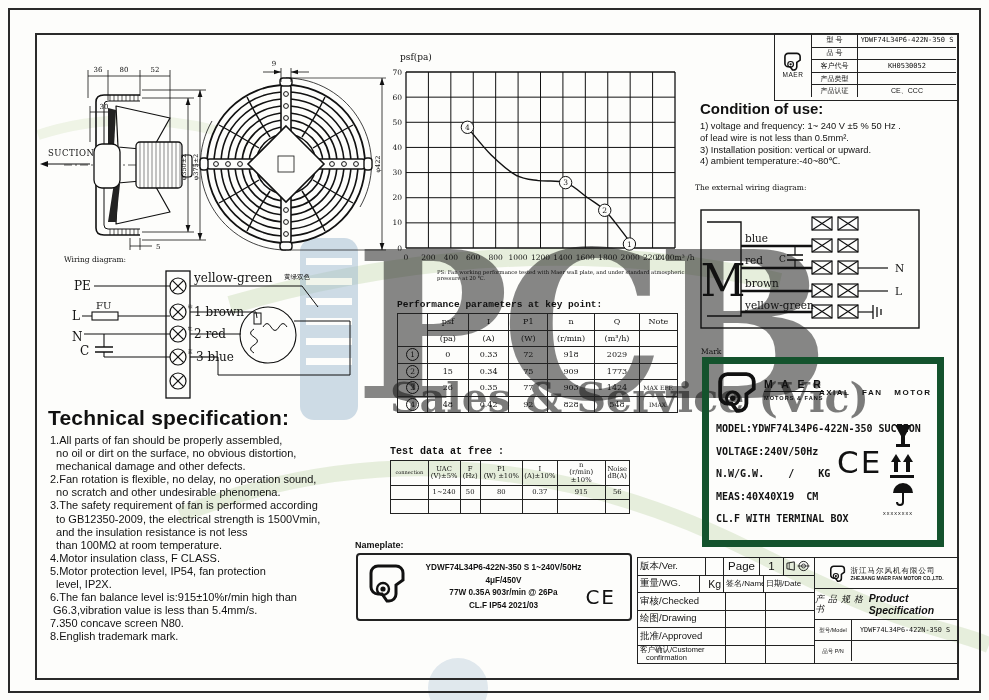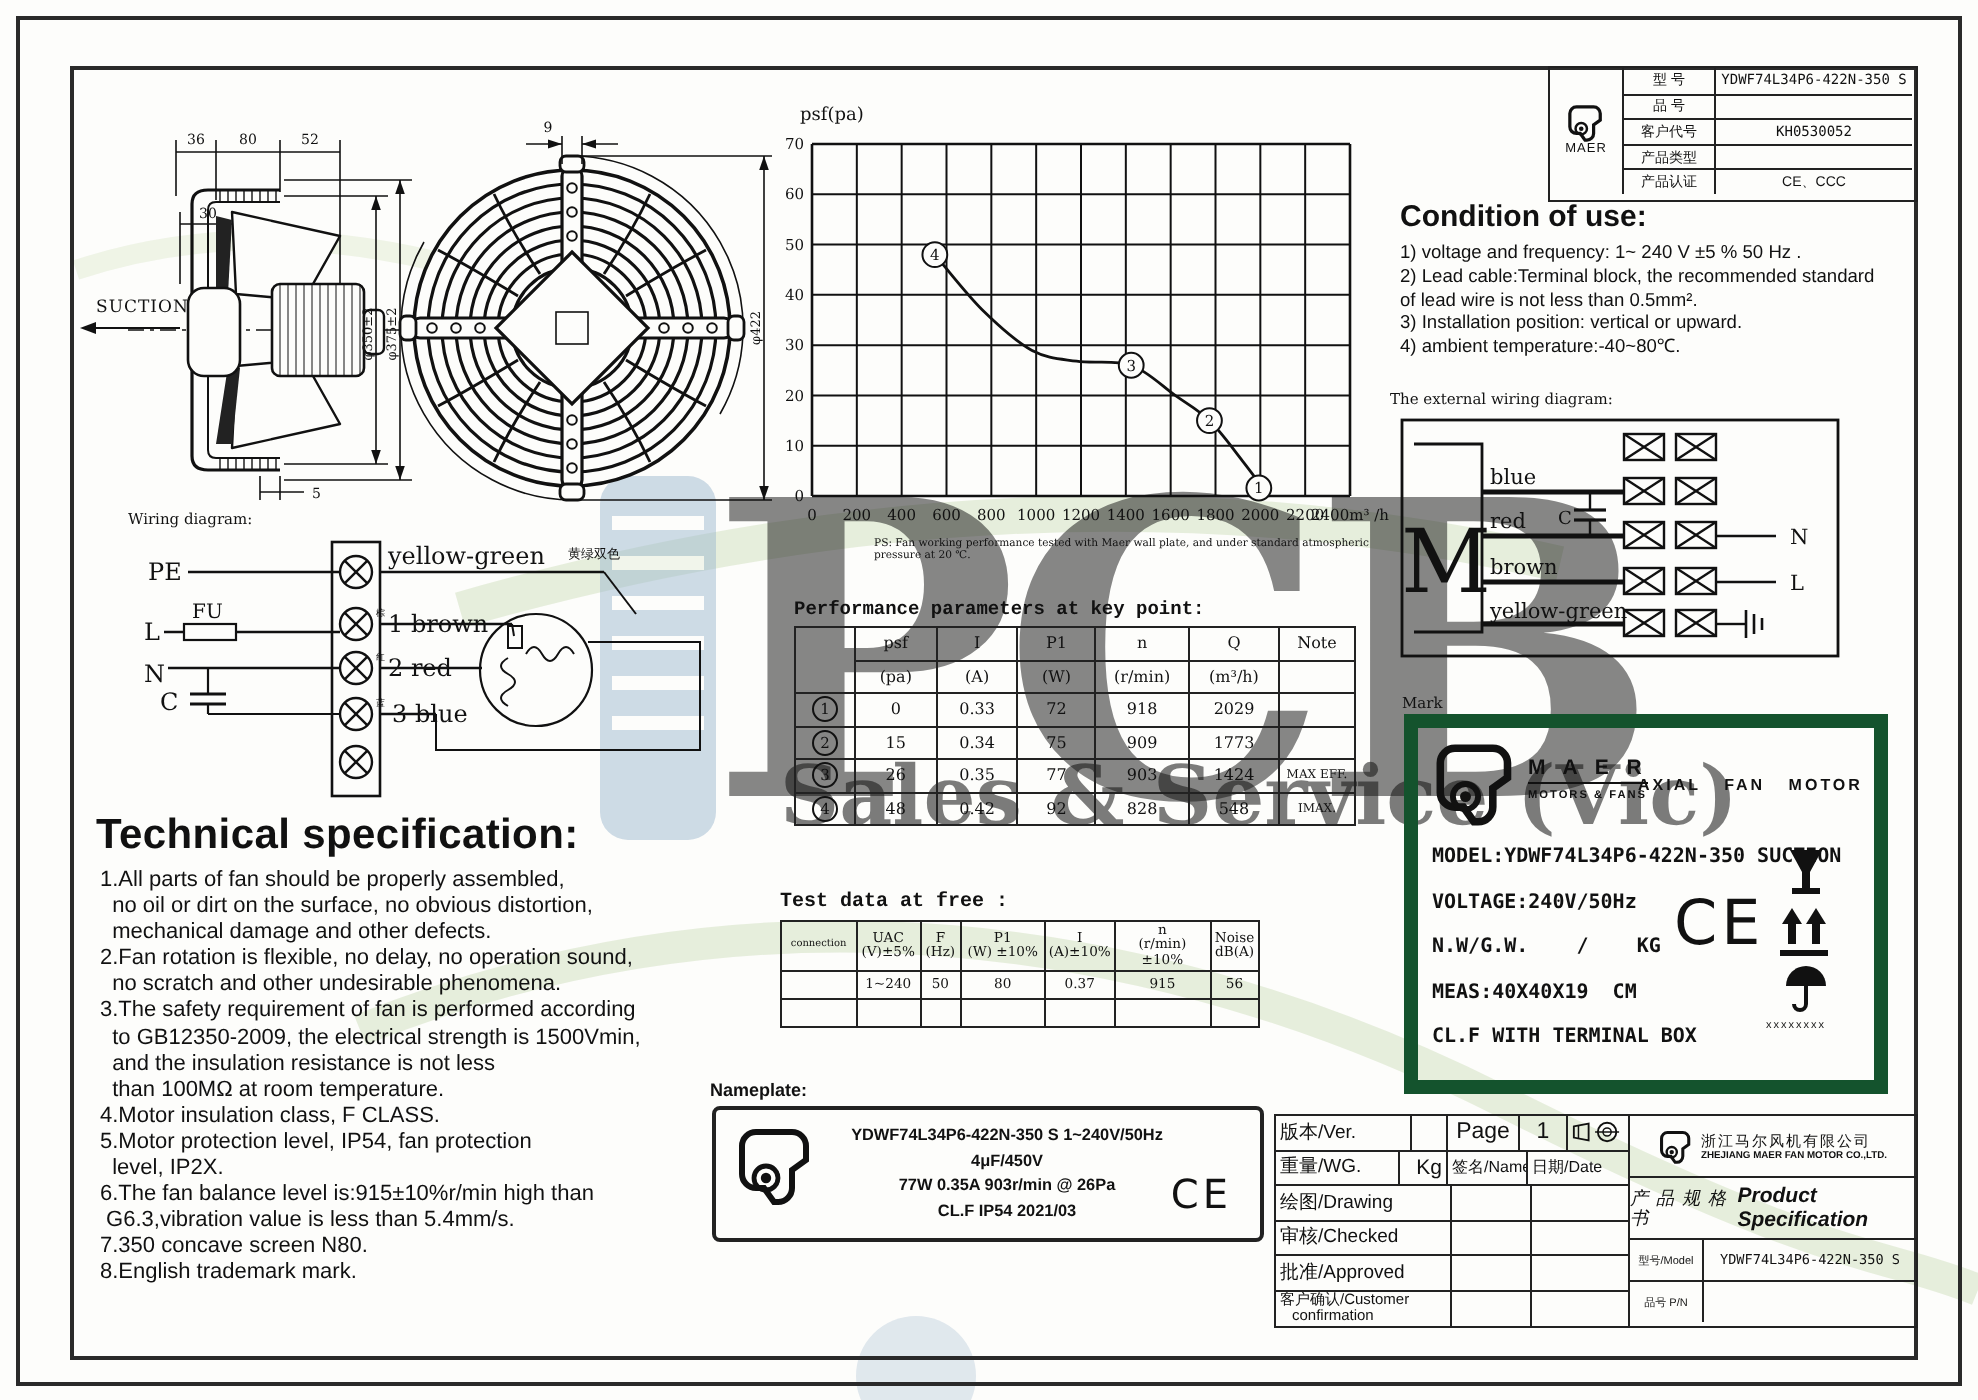--- a/index.html
+++ b/index.html
@@ -107,27 +107,26 @@
     <div class="cell hdr-val">KH0530052</div>
     <div class="cell">产品类型</div>
     <div class="cell hdr-val"></div>
     <div class="cell">产品认证</div>
     <div class="cell" style="font-size:7px;">CE、CCC</div>
   </div>
 
   <div class="abs cou-title">Condition of use:</div>
   <div class="abs cou-items">
     <div>1) voltage and frequency:  1~ 240 V ±5 %  50 Hz .</div>
-    <div>2) Lead cable:Terminal block, the recommended standard</div>
     <div>of lead wire is not less than 0.5mm².</div>
     <div>3) Installation position: vertical or upward.</div>
     <div>4) ambient temperature:-40~80℃.</div>
   </div>
 
-  <div class="abs small-serif-label" style="left:695px;top:195px;text-align:right;">The external wiring diagram:</div>
+  <div class="abs small-serif-label" style="left:695px;top:183px;text-align:right;">The external wiring diagram:</div>
   <svg class="abs z2" style="left:695px;top:206px;" width="240" height="140" viewBox="0 0 240 140">
     <rect x="6" y="4" width="218" height="118" fill="none" stroke="#111" stroke-width="1.4"></rect>
     <polyline points="12,16 46,16 46,110 12,110" fill="none" stroke="#111" stroke-width="1.4"></polyline>
     <text x="28" y="90" font-size="44" text-anchor="middle">M</text>
 
     <text x="50" y="36" font-size="10.5">blue</text>
     <line x1="46" y1="40" x2="117" y2="40" stroke="#111" stroke-width="2.4"></line>
     <text x="50" y="58" font-size="10.5">red</text>
     <line x1="46" y1="62" x2="117" y2="62" stroke="#111" stroke-width="2.4"></line>
     <text x="50" y="81" font-size="10.5">brown</text>
@@ -640,26 +639,26 @@
           </svg>
         </div>
       </div>
       <div class="f-row">
         <div class="f-cell" style="width:62px;font-size:9.5px;">重量/WG.</div>
         <div class="f-cell" style="width:24px;font-size:10.5px;justify-content:flex-end;">Kg</div>
         <div class="f-cell" style="width:40px;font-size:8px;">签名/Name</div>
         <div class="f-cell" style="width:44px;font-size:8px;">日期/Date</div>
       </div>
       <div class="f-row">
-        <div class="f-cell" style="width:88px;font-size:9.5px;">绘图/Drawing</div>
+        <div class="f-cell" style="width:88px;font-size:9.5px;">审核/Checked</div>
         <div class="f-cell" style="width:40px;"></div>
         <div class="f-cell" style="width:44px;"></div>
       </div>
       <div class="f-row">
-        <div class="f-cell" style="width:88px;font-size:9.5px;">审核/Checked</div>
+        <div class="f-cell" style="width:88px;font-size:9.5px;">绘图/Drawing</div>
         <div class="f-cell" style="width:40px;"></div>
         <div class="f-cell" style="width:44px;"></div>
       </div>
       <div class="f-row">
         <div class="f-cell" style="width:88px;font-size:9.5px;">批准/Approved</div>
         <div class="f-cell" style="width:40px;"></div>
         <div class="f-cell" style="width:44px;"></div>
       </div>
       <div class="f-row">
         <div class="f-cell" style="width:88px;font-size:7.5px;line-height:1.05;">

